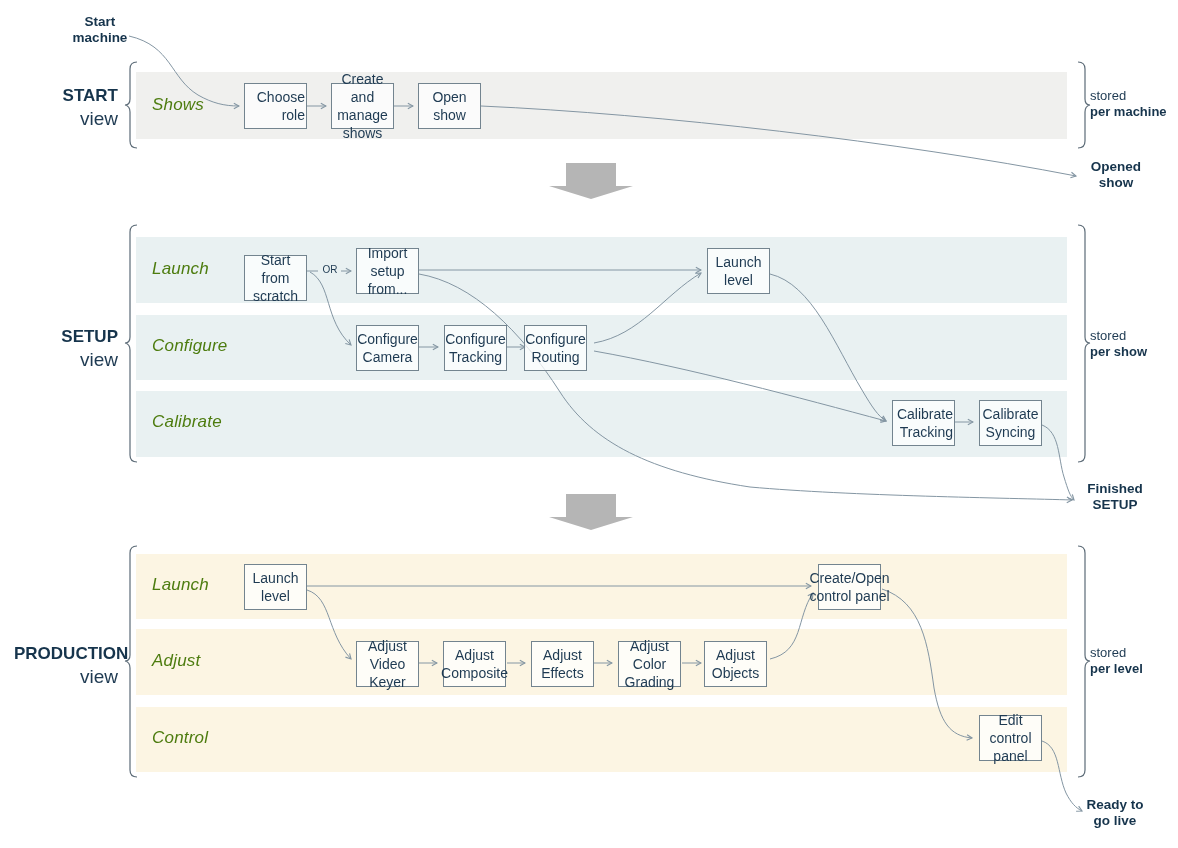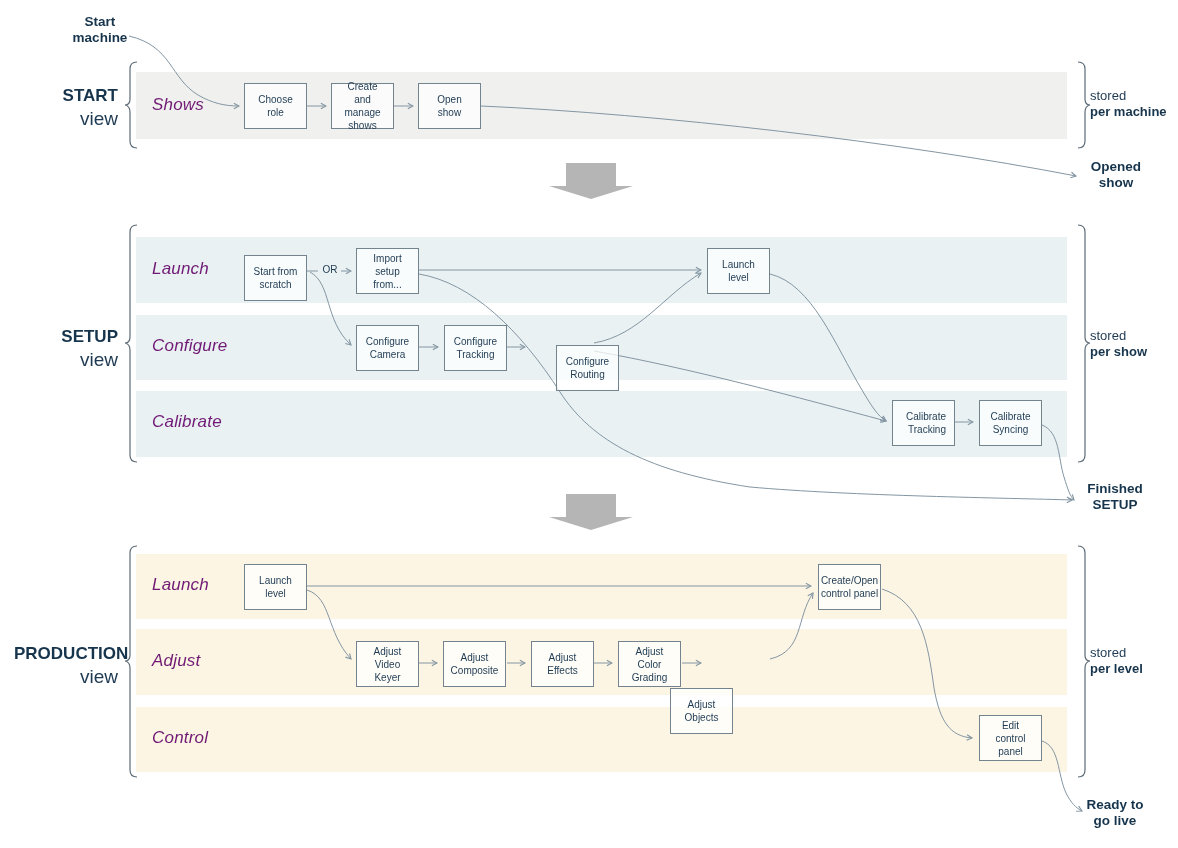--- a/index.html
+++ b/index.html
@@ -6,27 +6,27 @@
   .canvas{
     position:relative;width:1178px;height:848px;background:#ffffff;overflow:hidden;
     font-family:"Liberation Sans", sans-serif;color:#1e3a52;
   }
   .band{position:absolute;left:136px;width:931px;}
   .band.gray{background:#f0f0ee;}
   .band.teal{background:#e9f1f2;}
   .band.cream{background:#fcf5e3;}
   .band-label{
     position:absolute;left:152px;font-size:17px;font-style:italic;
-    color:#701a75;z-index:4;letter-spacing:.2px;
+    color:#4d7c0f;z-index:4;letter-spacing:.2px;
   }
   .node{
     position:absolute;width:63px;height:46px;box-sizing:border-box;
     border:1px solid #73848f;background:rgba(255,255,255,0.74);
     display:flex;align-items:center;justify-content:center;text-align:center;
-    font-size:10px;line-height:1.3;color:#1e3a52;padding:8px;z-index:3;
+    font-size:14px;line-height:1.3;color:#1e3a52;padding:1px;z-index:3;
   }
   .ann{
     position:absolute;font-weight:bold;font-size:13.5px;line-height:1.18;
     text-align:center;white-space:pre-line;color:#16344c;z-index:4;
   }
   .section-title{
     position:absolute;left:14px;width:104px;text-align:right;z-index:4;line-height:1.28;
   }
   .section-title .t{font-size:17px;font-weight:bold;color:#16344c;display:block;}
   .section-title .s{font-size:19px;color:#1e3a52;display:block;}
@@ -120,40 +120,40 @@
   </div>
 
   <div class="band-label" style="top:95px;">Shows</div>
   <div class="band-label" style="top:259px;">Launch</div>
   <div class="band-label" style="top:336px;text-align:right;">Configure</div>
   <div class="band-label" style="top:412px;">Calibrate</div>
   <div class="band-label" style="top:575px;">Launch</div>
   <div class="band-label" style="top:651px;">Adjust</div>
   <div class="band-label" style="top:728px;">Control</div>
 
-  <div class="node" style="left:244px;top:83px;">Choose role</div>
+  <div class="node" style="left:244px;top:83px;text-align:right;">Choose role</div>
   <div class="node" style="left:331px;top:83px;">Create and manage shows</div>
   <div class="node" style="left:418px;top:83px;">Open show</div>
 
   <div class="node" style="left:244px;top:248px;margin-top:7px;">Start from scratch</div>
   <div class="node" style="left:356px;top:248px;">Import setup from...</div>
   <div class="node" style="left:707px;top:248px;">Launch level</div>
   <div class="node" style="left:356px;top:325px;">Configure Camera</div>
   <div class="node" style="left:444px;top:325px;">Configure Tracking</div>
-  <div class="node" style="left:556px;top:325px;margin-top:20px;">Configure Routing</div>
+  <div class="node" style="left:524px;top:325px;">Configure Routing</div>
   <div class="node" style="left:892px;top:400px;text-align:right;">Calibrate Tracking</div>
   <div class="node" style="left:979px;top:400px;">Calibrate Syncing</div>
 
   <div class="node" style="left:244px;top:564px;">Launch level</div>
   <div class="node" style="left:818px;top:564px;">Create/Open control panel</div>
   <div class="node" style="left:356px;top:641px;">Adjust Video Keyer</div>
   <div class="node" style="left:443px;top:641px;">Adjust Composite</div>
   <div class="node" style="left:531px;top:641px;">Adjust Effects</div>
   <div class="node" style="left:618px;top:641px;">Adjust Color Grading</div>
-  <div class="node" style="left:670px;top:641px;margin-top:47px;">Adjust Objects</div>
+  <div class="node" style="left:704px;top:641px;">Adjust Objects</div>
   <div class="node" style="left:979px;top:715px;">Edit control panel</div>
 
   <div class="ann" style="left:70px;top:14px;width:60px;">Start
 machine</div>
   <div class="ann" style="left:1087px;top:159px;width:58px;">Opened
 show</div>
   <div class="ann" style="left:1085px;top:481px;width:60px;">Finished
 SETUP</div>
   <div class="ann" style="left:1083px;top:797px;width:64px;">Ready to
 go live</div>

